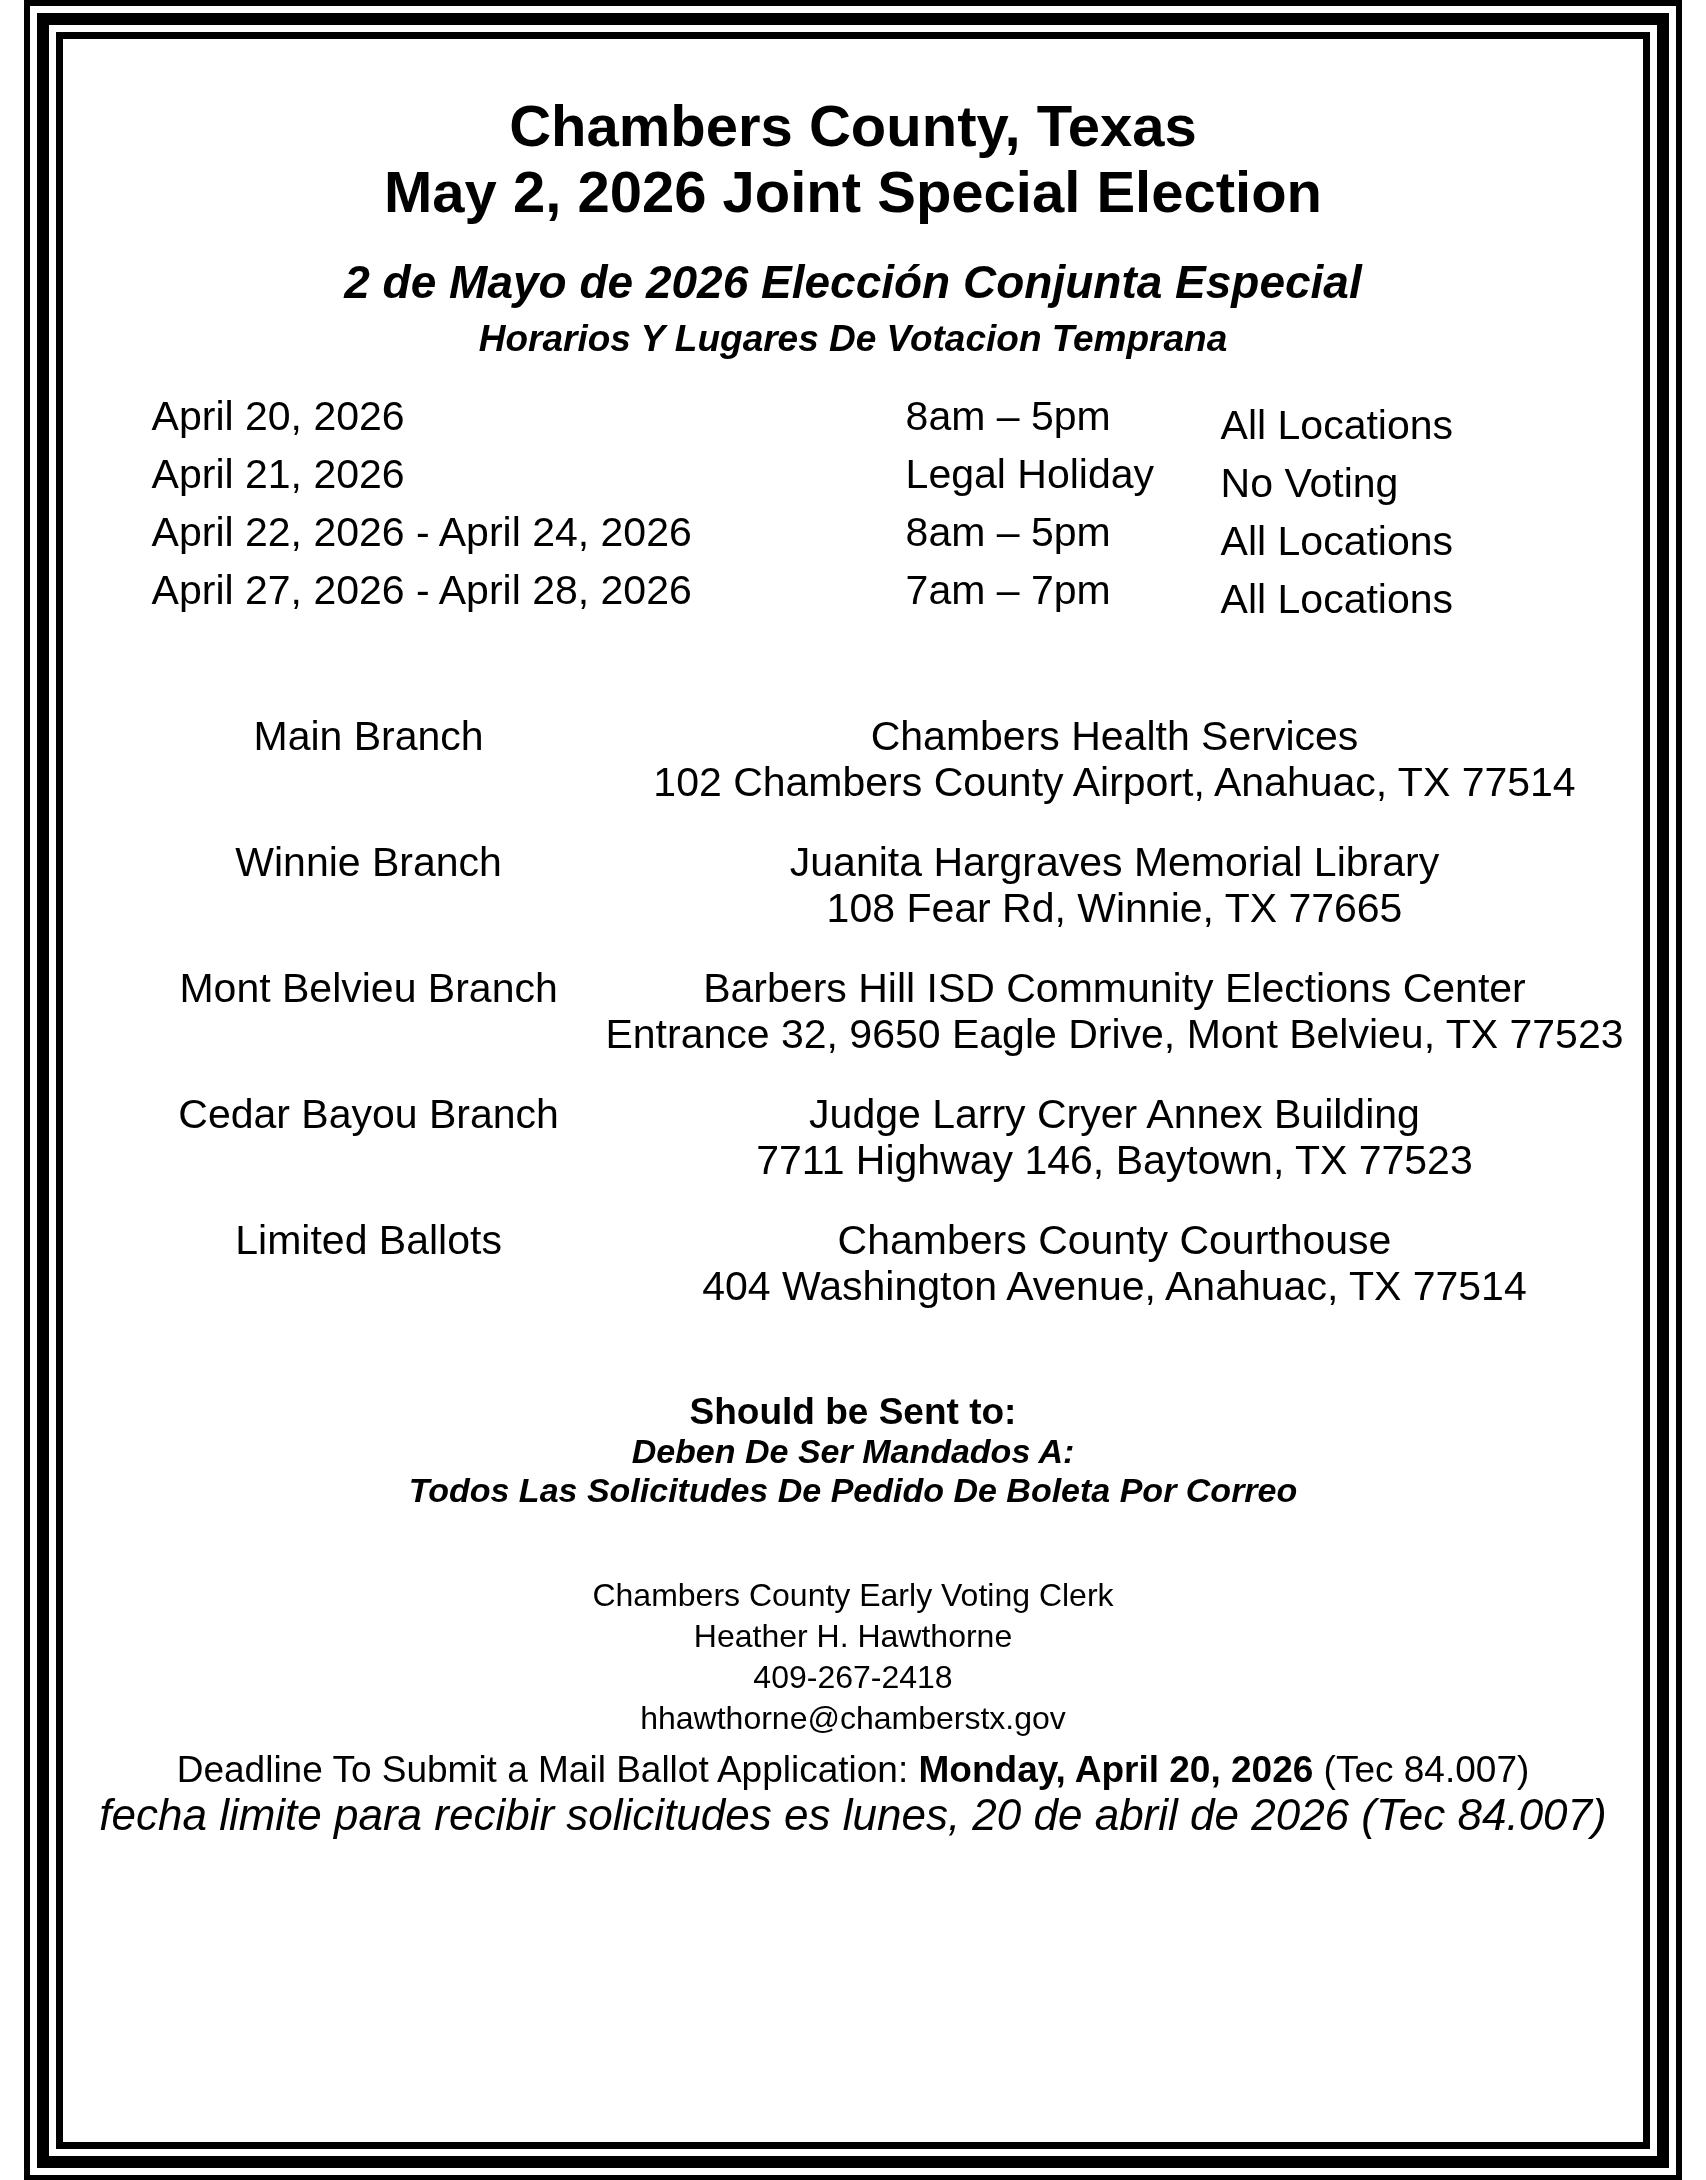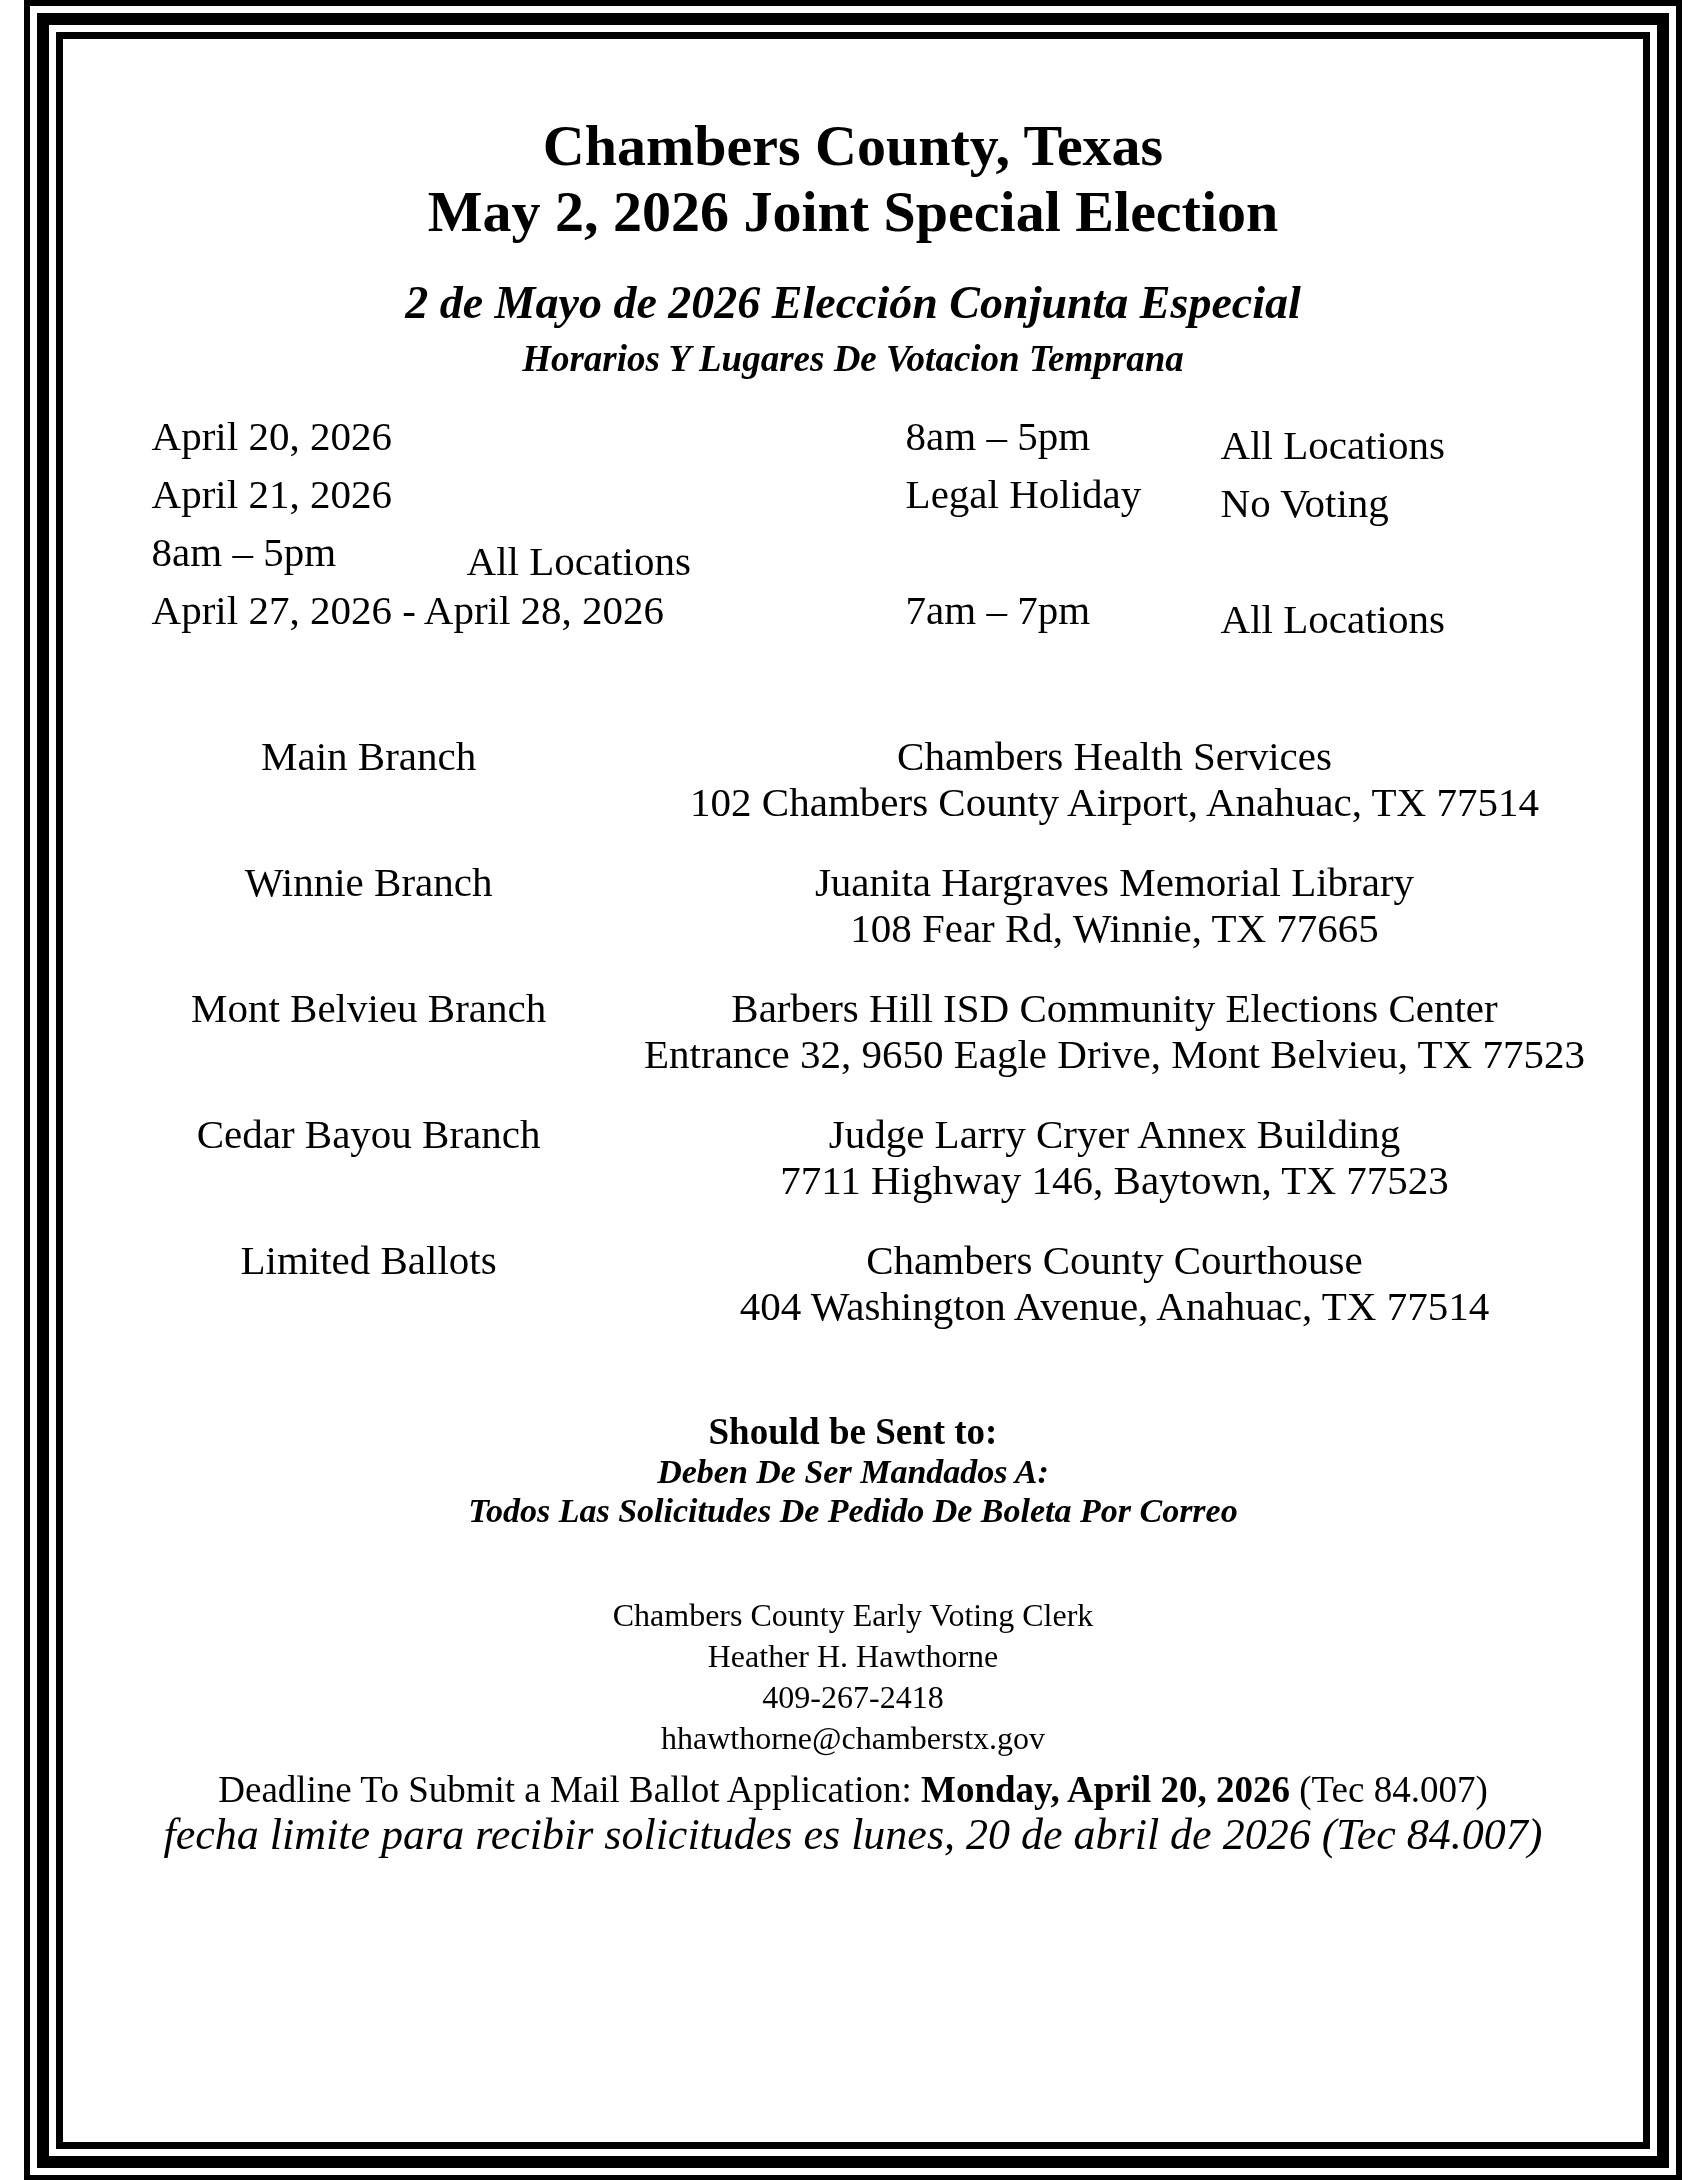--- a/index.html
+++ b/index.html
@@ -27,24 +27,23 @@
   .frame-mid {
     height: 100%;
     border: 12.8px solid #000;
     padding: 6.8px;
     box-sizing: border-box;
   }
   .frame-inner {
     height: 100%;
     border: 7.7px solid #000;
     box-sizing: border-box;
-    padding-top: 74px;
+    padding-top: 54px;
     overflow: hidden;
     text-align: center;
-    font-family: Liberation Serif, serif;
   }
   .title {
     font-size: 58px;
     font-weight: bold;
     line-height: 66px;
     margin: 0;
   }
   .subtitle-es {
     font-size: 46px;
     font-weight: bold;
@@ -135,20 +134,21 @@
             <div class="col-dates">April 20, 2026</div>
             <div class="col-hours">8am – 5pm</div>
             <div class="col-loc">All Locations</div>
           </div>
           <div class="sched-row">
             <div class="col-dates">April 21, 2026</div>
             <div class="col-hours">Legal Holiday</div>
             <div class="col-loc">No Voting</div>
           </div>
           <div class="sched-row">
+            <div class="col-dates">April 22, 2026 - April 24, 2026</div>
             <div class="col-hours">8am – 5pm</div>
             <div class="col-loc">All Locations</div>
           </div>
           <div class="sched-row">
             <div class="col-dates">April 27, 2026 - April 28, 2026</div>
             <div class="col-hours">7am – 7pm</div>
             <div class="col-loc">All Locations</div>
           </div>
         </div>
 

